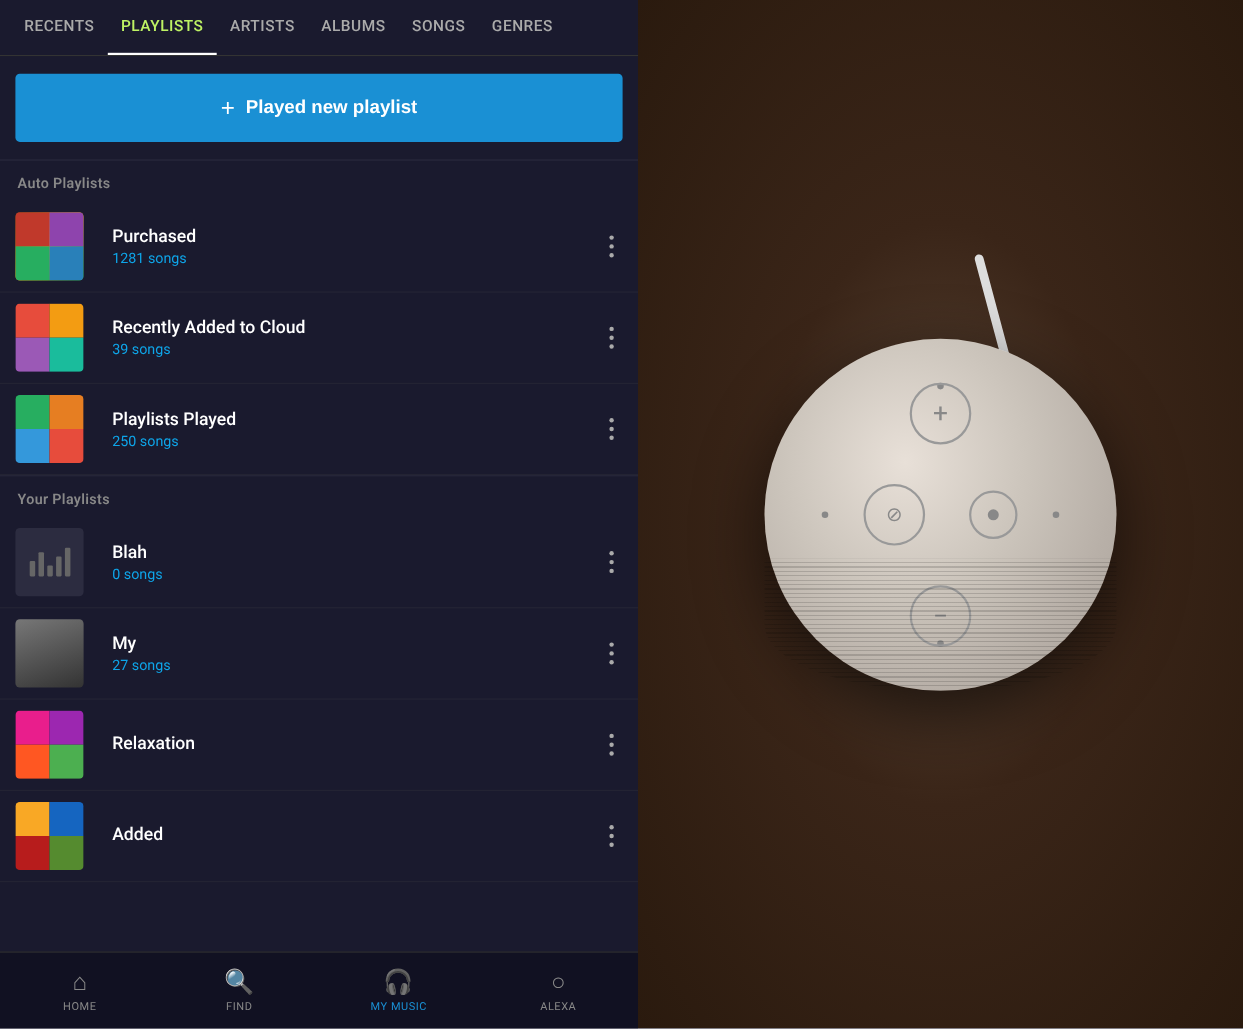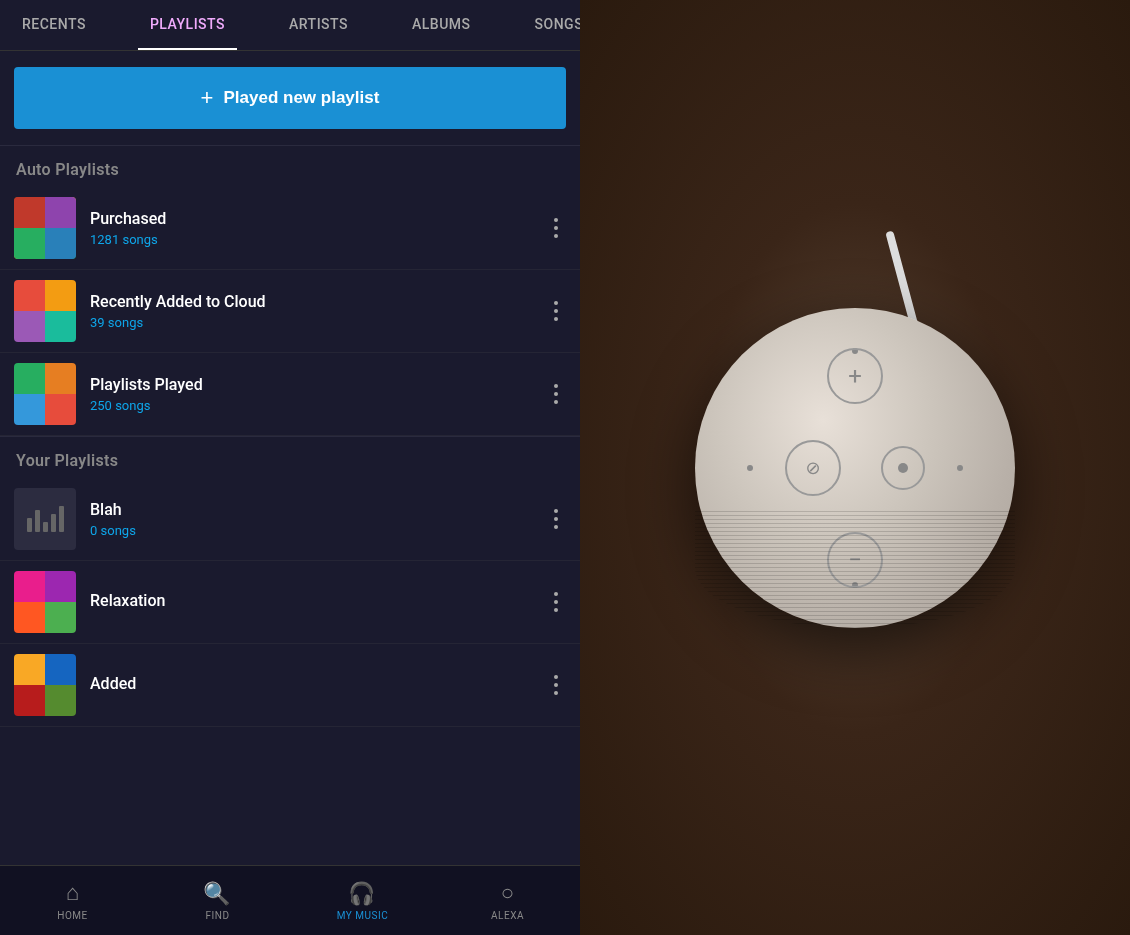--- a/index.html
+++ b/index.html
@@ -22,33 +22,32 @@
       position: relative;
     }
 
     
     .top-nav {
       display: flex;
       background: #1a1a2e;
       border-bottom: 1px solid #333;
       padding: 0 10px;
       flex-shrink: 0;
-      gap: 40px;
     }
     .nav-item {
       color: #aaa;
       font-size: 14px;
       font-weight: 500;
       padding: 16px 12px;
       cursor: pointer;
       letter-spacing: 0.5px;
       text-transform: uppercase;
     }
     .nav-item.active {
-      color: #f0abfc;
+      color: #bef264;
       border-bottom: 2px solid #fff;
     }
 
     
     .scroll-content {
       flex: 1;
       overflow-y: auto;
       overflow-x: hidden;
     }
     .scroll-content::-webkit-scrollbar { width: 4px; }
@@ -73,21 +72,21 @@
       width: calc(100% - 28px);
     }
     .create-btn .plus-icon {
       font-size: 22px;
       font-weight: 300;
     }
 
     
     .section-header {
       color: #888;
-      font-size: 16px;
+      font-size: 13px;
       font-weight: 600;
       padding: 14px 16px 8px 16px;
       letter-spacing: 0.3px;
       border-top: 1px solid #2a2a3e;
     }
 
     
     .playlist-item {
       display: flex;
       align-items: center;
@@ -180,20 +179,21 @@
       grid-template-rows: 1fr 1fr;
     }
     .thumb-trying .q1 { background: #f9a825; }
     .thumb-trying .q2 { background: #1565c0; }
     .thumb-trying .q3 { background: #b71c1c; }
     .thumb-trying .q4 { background: #558b2f; }
 
     .playlist-info {
       flex: 1;
       padding-left: 14px;
+      margin-left: 12px;
     }
     .playlist-name {
       color: #fff;
       font-size: 16px;
       font-weight: 500;
       margin-bottom: 4px;
     }
     .playlist-count {
       color: #0ea5e9;
       font-size: 13px;
@@ -456,20 +456,32 @@
         <div class="playlist-name">Blah</div>
         <div class="playlist-count">0 songs</div>
       </div>
       <div class="playlist-menu">
         <div class="dot"></div>
           <div class="dot"></div>
           <div class="dot"></div>
       </div>
     </div>
 
+    <div class="playlist-item">
+      <div class="playlist-thumb thumb-my" style="background: linear-gradient(160deg, #777 0%, #333 100%);"></div>
+      <div class="playlist-info">
+        <div class="playlist-name">My</div>
+        <div class="playlist-count">27 songs</div>
+      </div>
+      <div class="playlist-menu">
+        <div class="dot"></div>
+          <div class="dot"></div>
+          <div class="dot"></div>
+      </div>
+    </div>
 
     <div class="playlist-item">
       <div class="playlist-thumb thumb-relaxation">
         <div class="q1"></div>
           <div class="q2"></div>
           <div class="q3"></div>
           <div class="q4"></div>
       </div>
       <div class="playlist-info">
         <div class="playlist-name">Relaxation</div>

